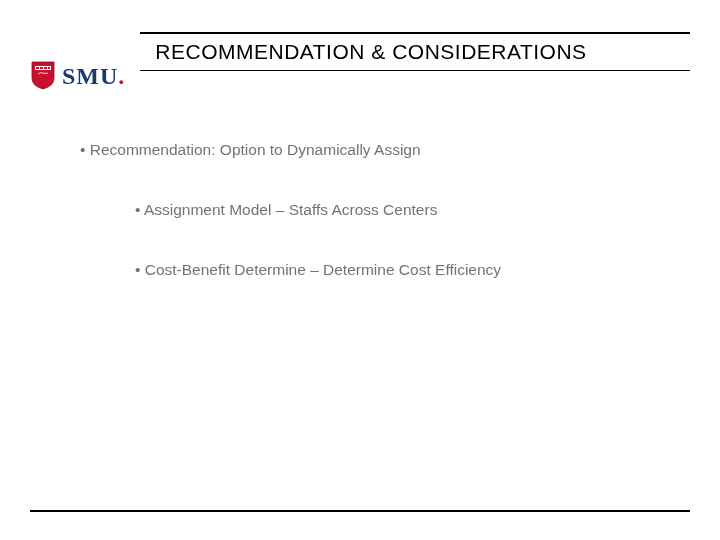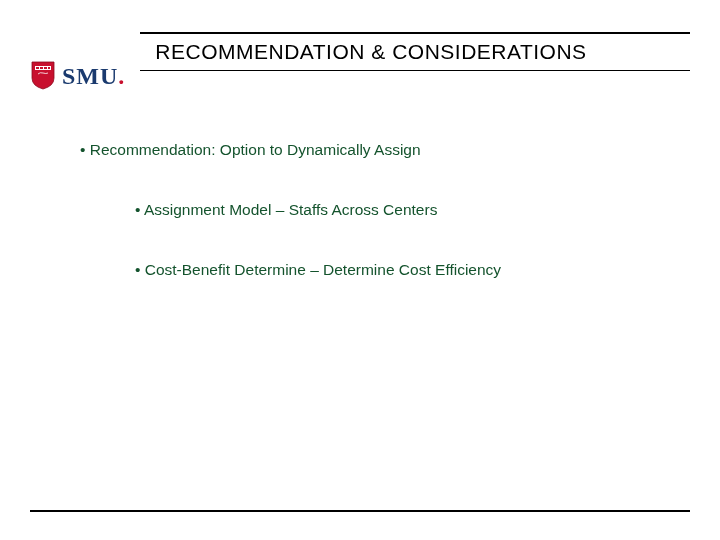--- a/index.html
+++ b/index.html
@@ -56,21 +56,21 @@
       padding-left: 10px;
     }
     .title-rule-bottom {
       border-top: 1.5px solid #000;
       margin-top: 6px;
       margin-left: -5px;
     }
     .content {
       padding: 50px 80px 0 80px;
       font-size: 15.5px;
-      color: #14532d;
+      color: #737373;
       line-height: 1.3;
     }
     .bullet-line {
       margin-bottom: 2px;
     }
     .bullet-section {
       margin-bottom: 28px;
     }
     .sub-bullet {
       padding-left: 55px;

